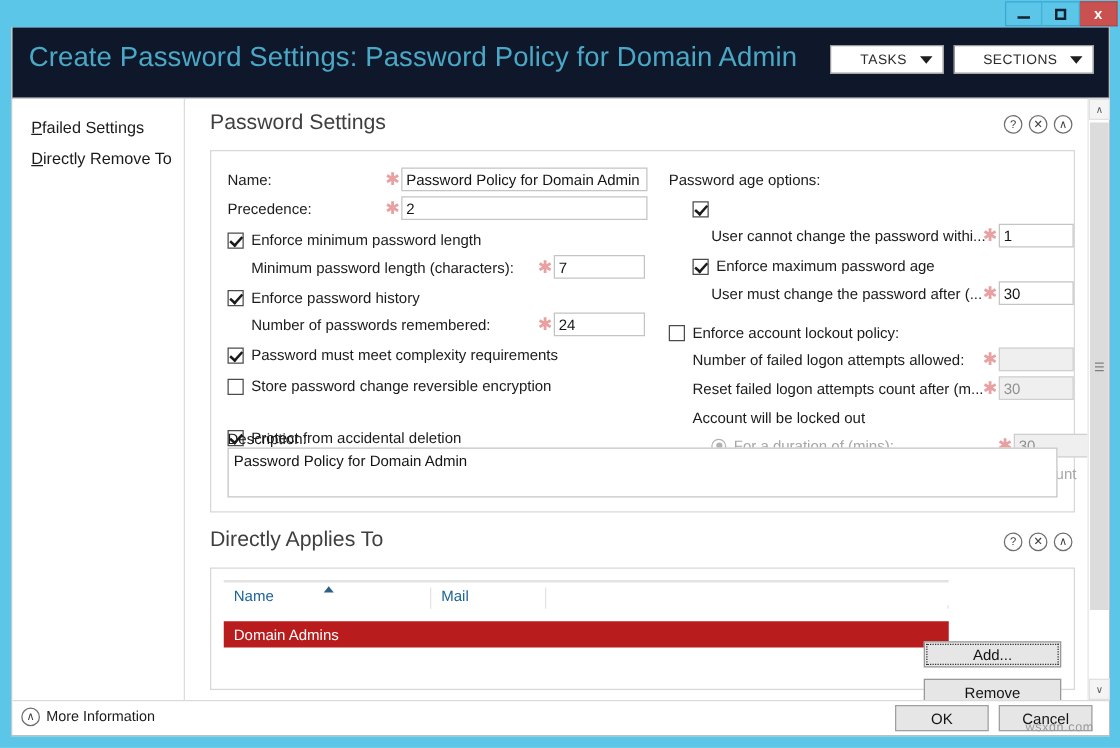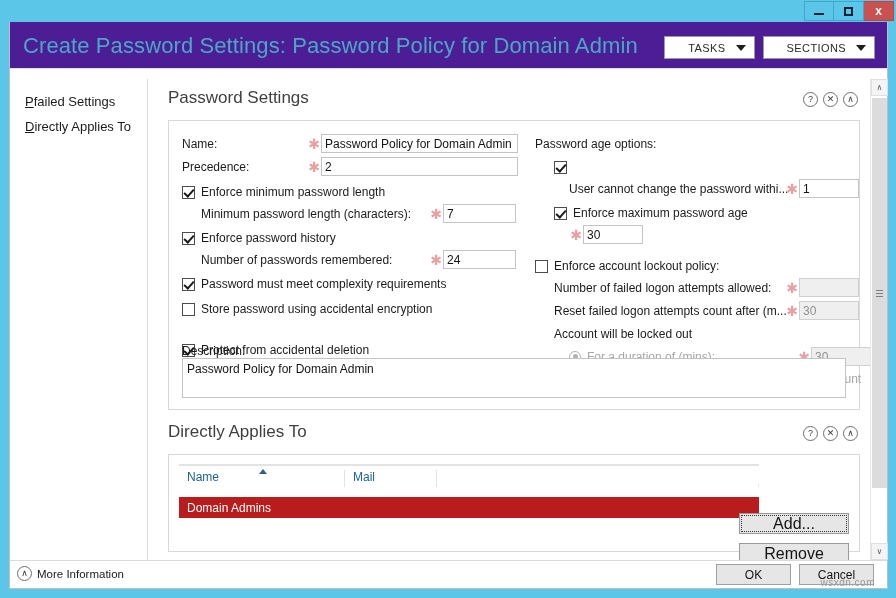--- a/index.html
+++ b/index.html
@@ -56,22 +56,22 @@
     left: 9px; top: 22px;
     width: 879px; height: 567px;
     background: #ffffff;
     border: 1px solid #bfbfbf;
     border-top: none;
   }
 
   
   .dlg-header {
     position: absolute; left: 0; top: 0;
-    width: 100%; height: 47px;
-    background: #4c1d95;
+    width: 100%; height: 57px;
+    background: #0f172a;
     border-bottom: 1px solid #e2e2e2;
   }
   .dlg-title {
     position: absolute; left: 13px; top: 11px;
     font-size: 22px; color: #4aa8c6;
     font-weight: normal;
     letter-spacing: .1px;
     white-space: nowrap;
   }
   .hdr-buttons {
@@ -254,21 +254,21 @@
     margin-top: 10px;
   }
   .list-btns {
     position: absolute; right: 10px; top: 58px;
     width: 110px;
   }
   .lbtn {
     height: 21px; width: 110px;
     background: #e6e6e6;
     border: 1px solid #999999;
-    font-size: 16px; color: #141414;
+    font-size: 12px; color: #141414;
     display: flex; align-items: center; justify-content: center;
     margin-bottom: 9px;
   }
   .lbtn.focus { outline: 1px dotted #333; outline-offset: -3px; }
 
   
   .scrollbar {
     position: absolute; right: 0; top: 57px;
     width: 17px; bottom: 28px;
     background: #ffffff;
@@ -350,21 +350,21 @@
         </div>
         <div class="hdr-btn">
           <span>SECTIONS</span>
           <span class="caret"></span>
         </div>
       </div>
     </div>
 
     <div class="leftnav">
       <div class="nav-item"><u>P</u><span>failed Settings</span></div>
-      <div class="nav-item"><u>D</u><span>irectly Applies To</span></div>
+      <div class="nav-item"><u>D</u><span>irectly Remove To</span></div>
     </div>
 
     <div class="content">
 
       <div class="section-title-row">
         <div class="section-title">Password Settings</div>
         <div class="sec-icons">
           <div class="circ-icon">?</div>
           <div class="circ-icon">✕</div>
           <div class="circ-icon">∧</div>
@@ -409,21 +409,21 @@
             <div class="tbox" style="width:73px">24</div>
           </div>
 
           <div class="cbrow" style="margin-top:3px">
             <div class="cbox checked"></div>
             <div class="flabel">Password must meet complexity requirements</div>
           </div>
 
           <div class="cbrow" style="margin-top:3px">
             <div class="cbox"></div>
-            <div class="flabel">Store password using accidental encryption</div>
+            <div class="flabel">Store password change reversible encryption</div>
           </div>
 
           <div class="cbrow" style="margin-top:19px">
             <div class="cbox checked"></div>
             <div class="flabel">Protect from accidental deletion</div>
           </div>
         </div>
 
         <div class="col-right">
 
@@ -440,20 +440,21 @@
             <div class="req">✱</div>
             <div class="tbox" style="width:60px">1</div>
           </div>
 
           <div class="cbrow indent" style="margin-top:3px">
             <div class="cbox checked"></div>
             <div class="flabel">Enforce maximum password age</div>
           </div>
 
           <div class="frow" style="margin-left:34px">
+            <div class="flabel nowrap" style="width:216px">User must change the password after (...</div>
             <div class="req">✱</div>
             <div class="tbox" style="width:60px">30</div>
           </div>
 
           <div class="cbrow" style="margin-top:10px">
             <div class="cbox"></div>
             <div class="flabel">Enforce account lockout policy:</div>
           </div>
 
           <div class="frow" style="margin-left:19px">

